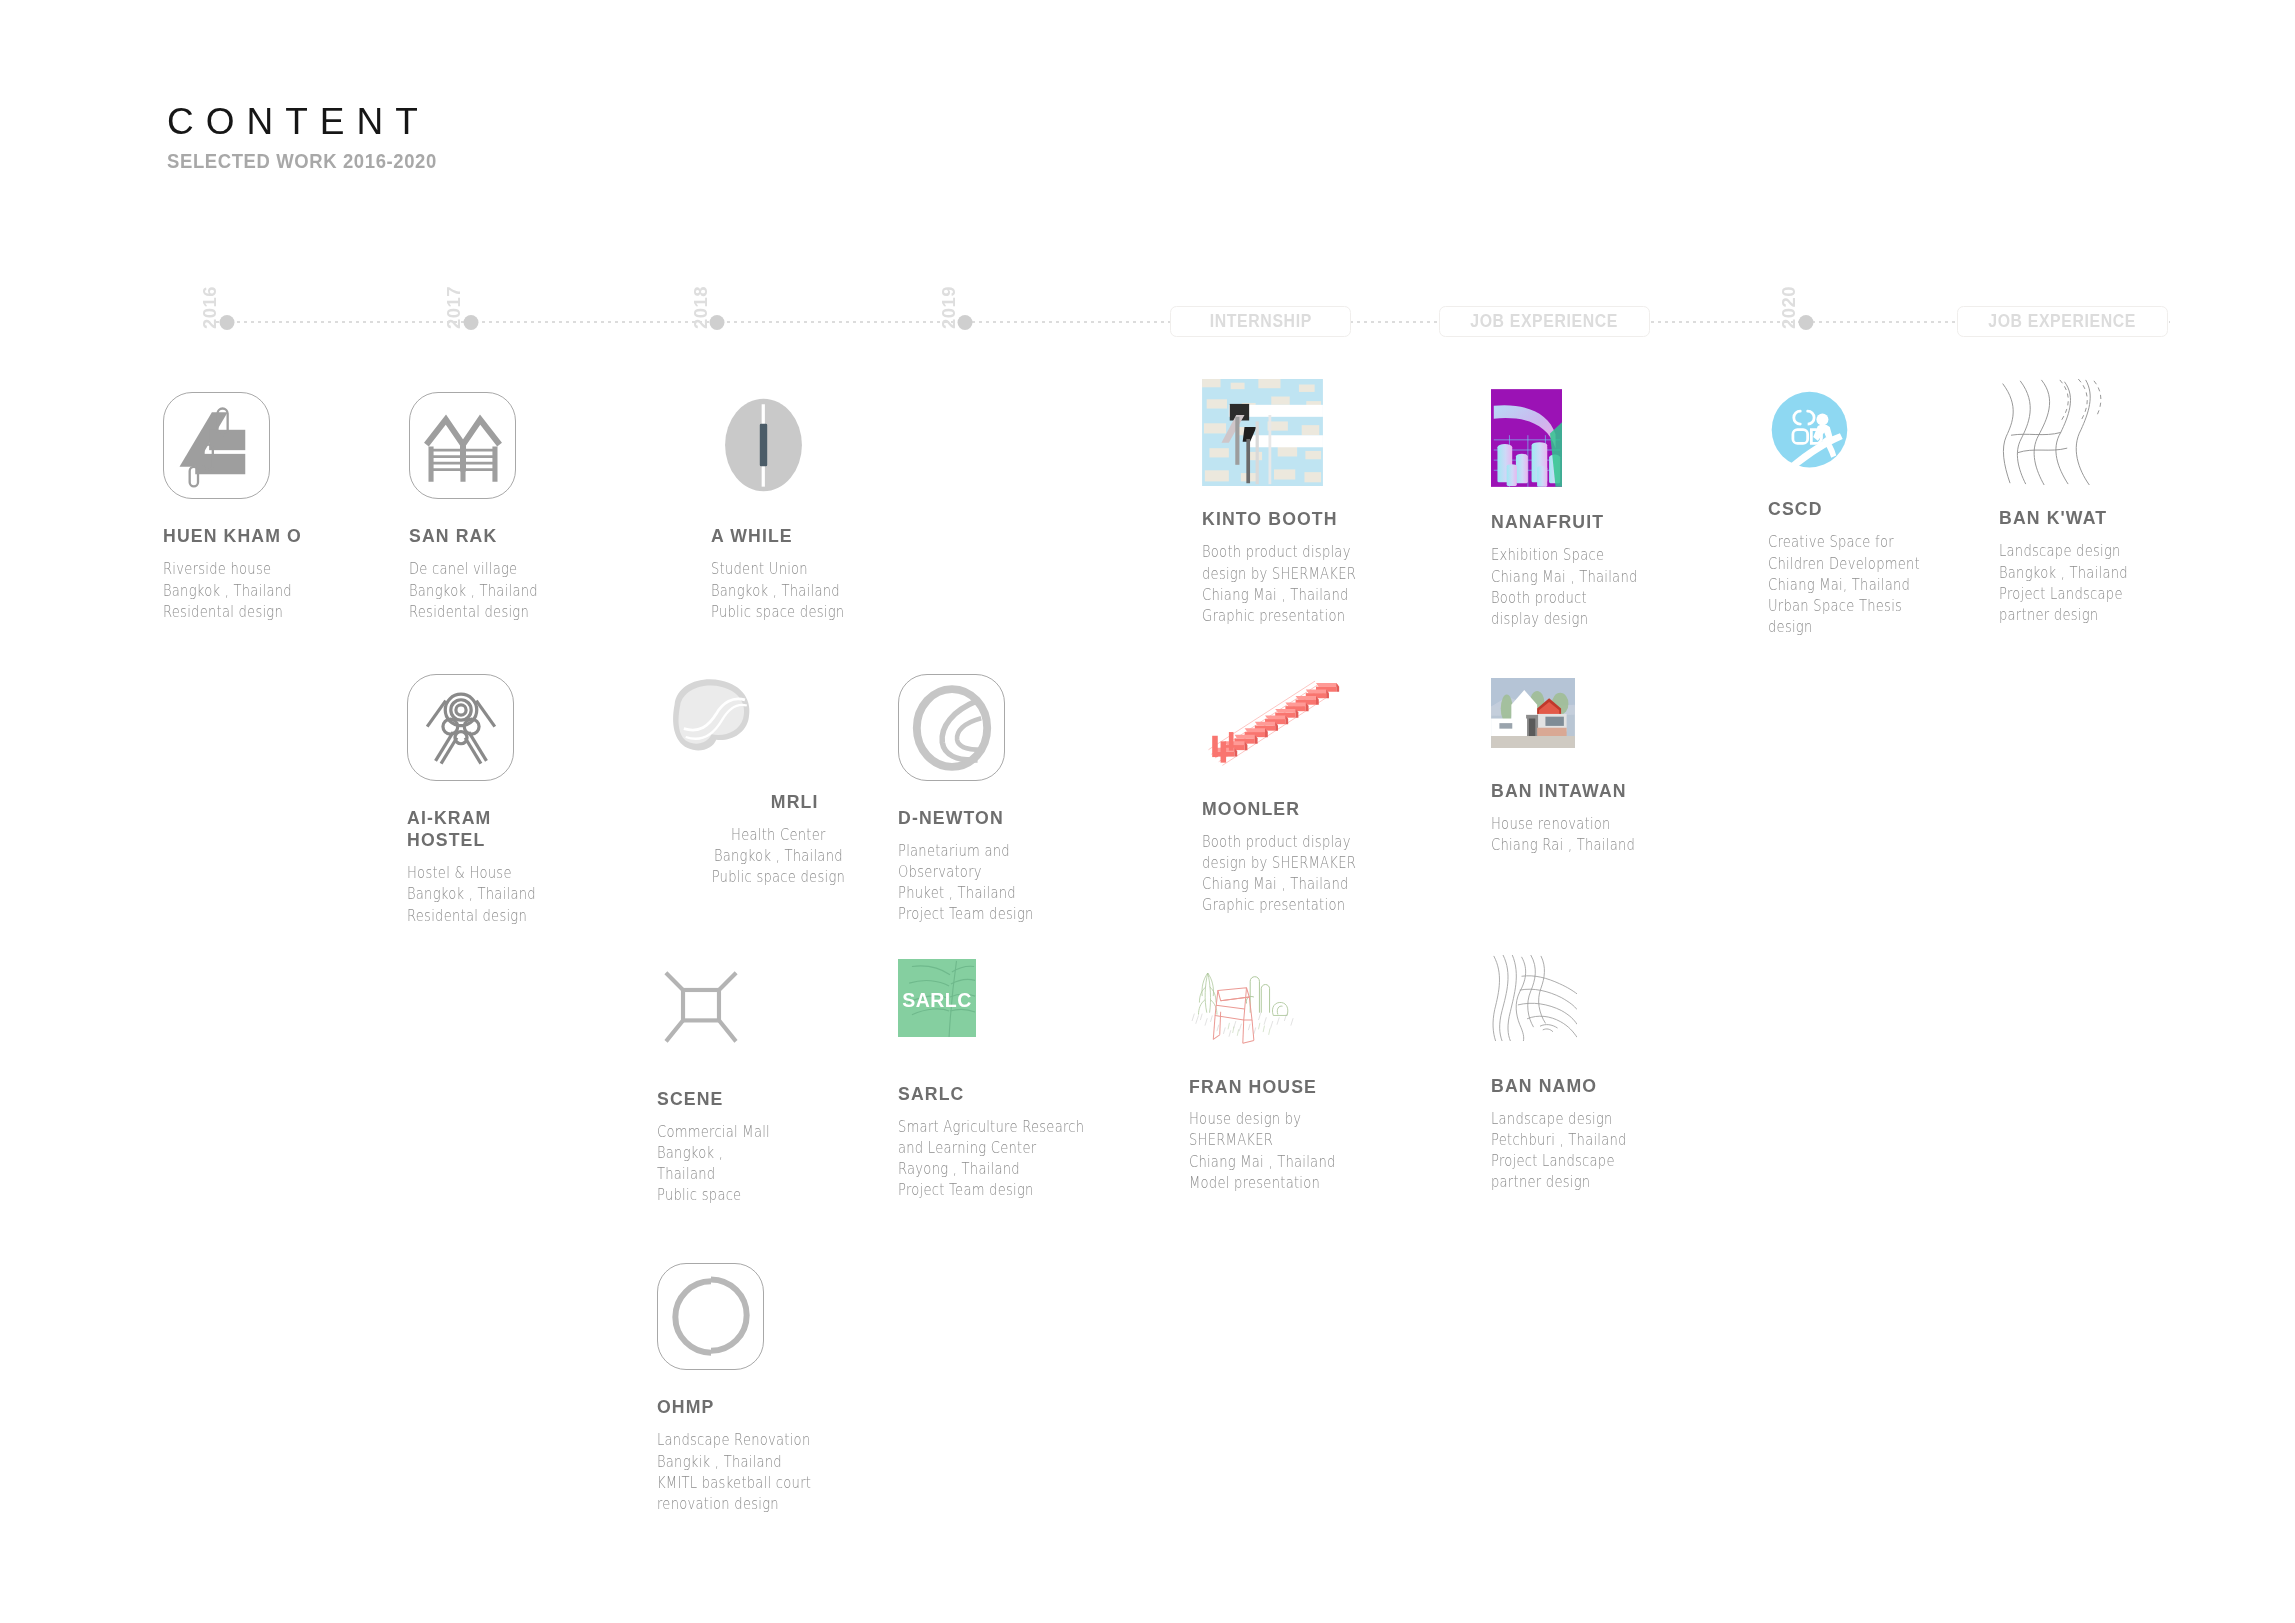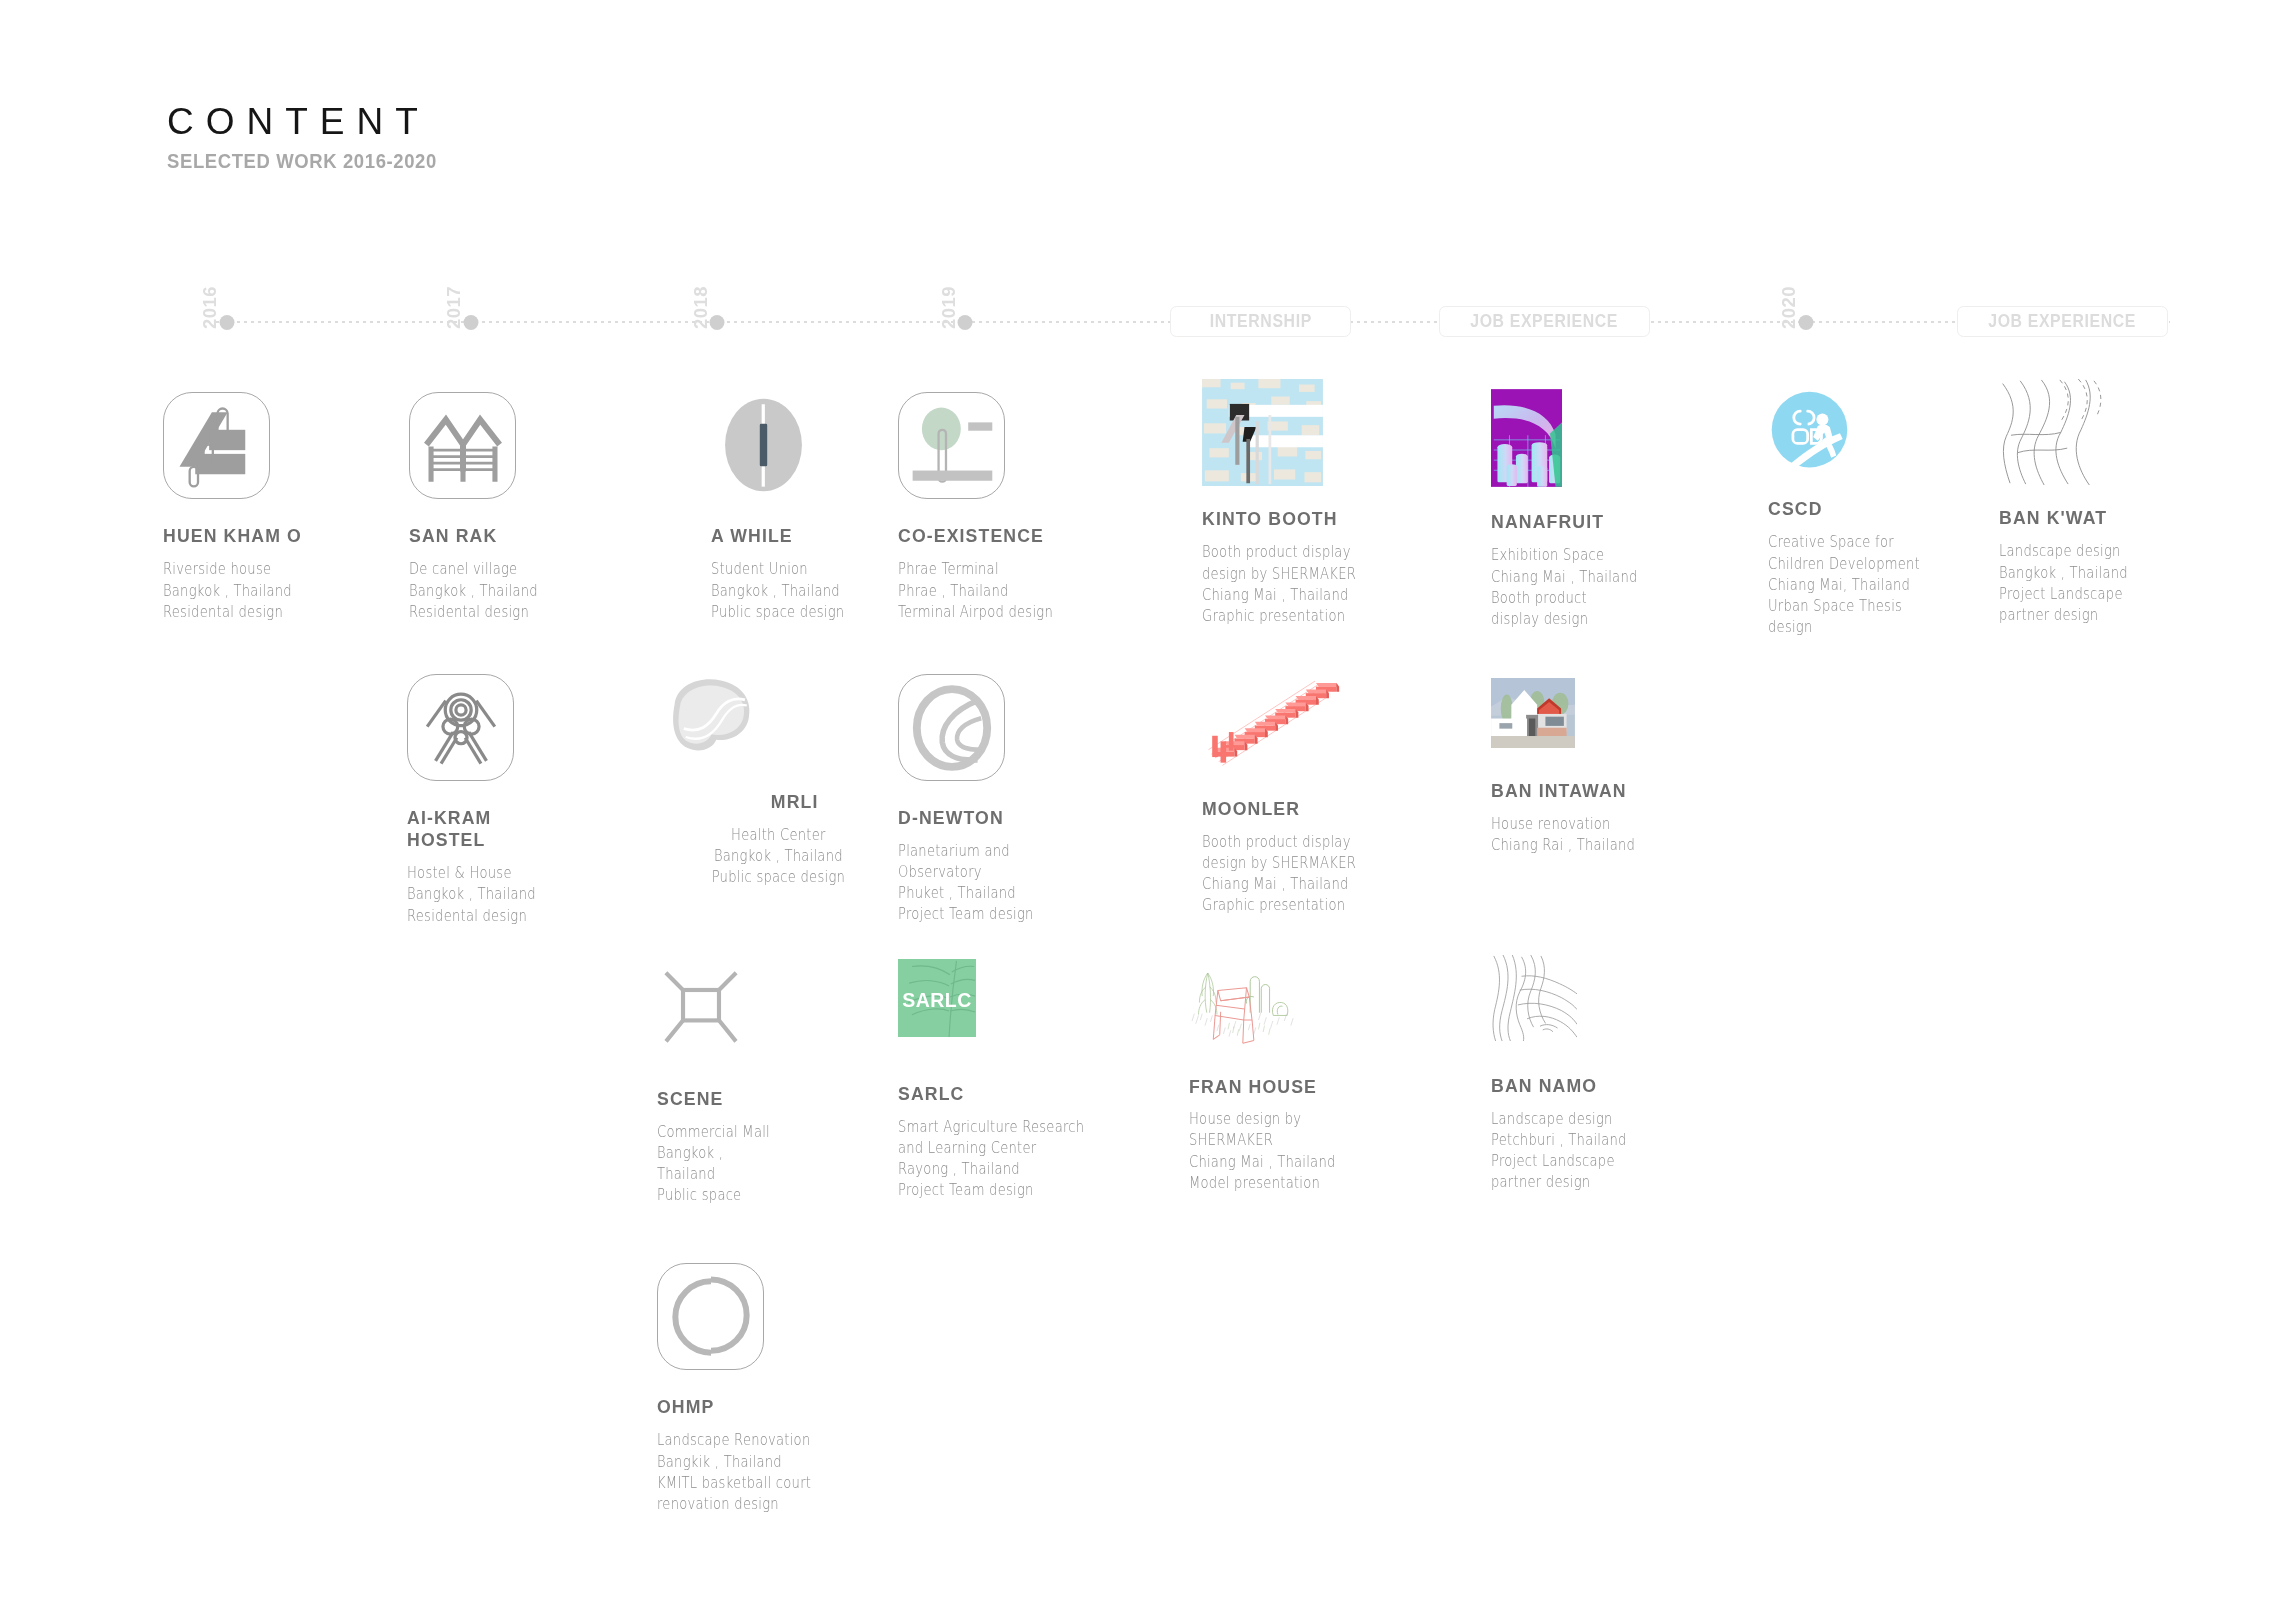--- a/index.html
+++ b/index.html
@@ -164,34 +164,20 @@
         <rect x="96" y="20" width="7" height="178" fill="#ffffff"></rect>
         <rect x="92" y="62" width="16" height="92" rx="3" fill="#4b5c68"></rect>
       </svg>
     </div>
     <div class="card-title" style="margin-top:28px;">A WHILE</div>
     <div class="card-desc" style="margin-top:11px;">Student Union
 Bangkok , Thailand
 Public space design</div>
   </div>
 
-  <div class="card" style="left:898px;top:392px;">
-    <div class="card-icon frame">
-      <svg width="88" height="88" viewBox="0 0 190 190">
-        <ellipse cx="72" cy="58" rx="42" ry="46" fill="#c4d8c8"></ellipse>
-        <rect x="130" y="44" width="52" height="18" fill="#c2c2c2"></rect>
-        <rect x="66" y="60" width="16" height="112" rx="8" fill="none" stroke="#b4b4b4" stroke-width="5"></rect>
-        <rect x="10" y="148" width="172" height="22" fill="#c2c2c2"></rect>
-      </svg>
-    </div>
-    <div class="card-title" style="margin-top:26px;">CO-EXISTENCE</div>
-    <div class="card-desc" style="margin-top:11px;">Phrae Terminal
-Phrae , Thailand
-Terminal Airpod design</div>
-  </div>
 
   <div class="card" style="left:1202px;top:379px;">
     <div class="card-icon" style="width:121px;height:107px;">
       <svg width="121" height="107" viewBox="0 0 262 232">
         <rect width="262" height="232" fill="#bfe4f2"></rect>
         <g fill="#efe9dc" opacity=".95">
           <rect x="0" y="0" width="40" height="18"></rect>
             <rect x="62" y="8" width="30" height="14"></rect>
           <rect x="122" y="0" width="48" height="20"></rect>
             <rect x="210" y="12" width="34" height="16"></rect>

